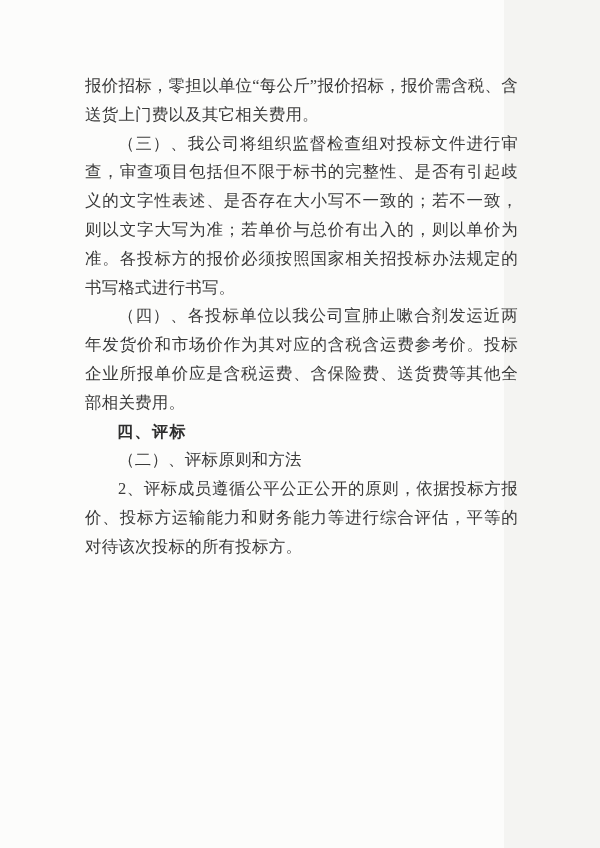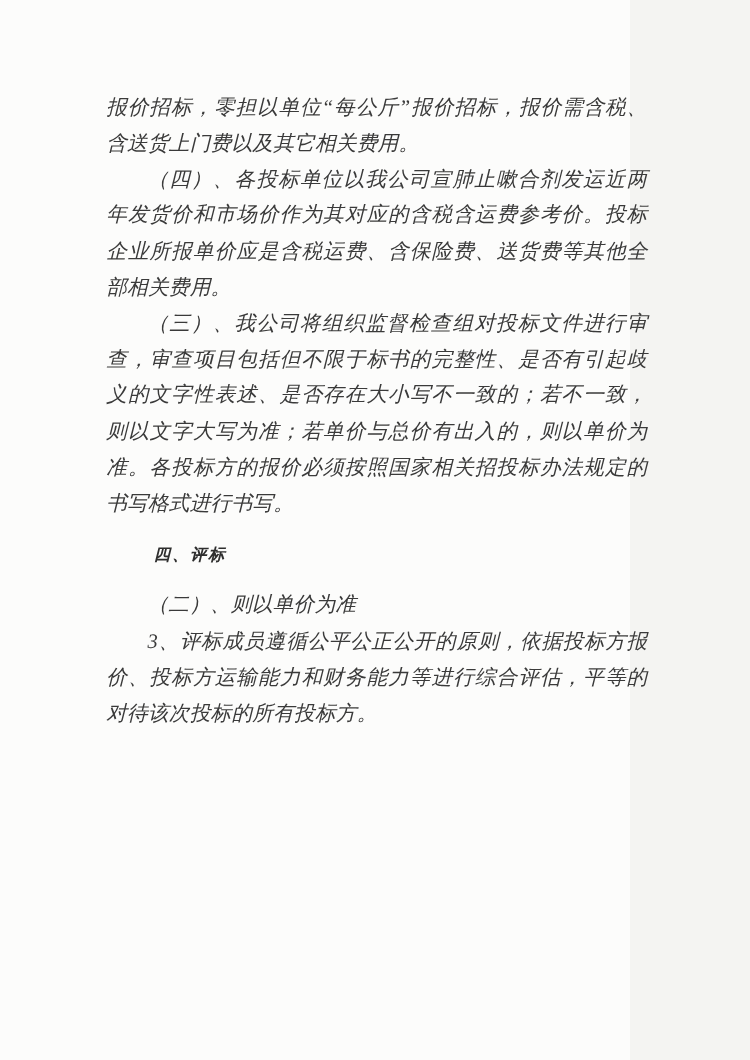--- a/index.html
+++ b/index.html
@@ -11,21 +11,20 @@
     height: 848px;
     background: #f4f4f2;
     overflow: hidden;
   }
   .page {
     position: relative;
     width: 504px;
     height: 848px;
     background: #fcfcfb;
     box-sizing: border-box;
-    font-style: italic;
   }
   .content {
     position: absolute;
     left: 85px;
     top: 72px;
     width: 433px;
     color: #3a3a3a;
     font-family: "Liberation Serif", "DejaVu Serif", serif;
     font-size: 16.5px;
     line-height: 28.8px;
@@ -35,35 +34,35 @@
     filter: blur(0.18px);
   }
   .para {
     margin: 0;
     padding: 0;
   }
   .para.ind {
     text-indent: 2em;
   }
   .heading {
-    margin: 12px;
+    margin: 0;
     padding: 0;
     text-indent: 2em;
-    font-size: 13px;
+    font-size: 16px;
     font-weight: 700;
     letter-spacing: 1.5px;
     font-family: "Liberation Sans", "DejaVu Sans", sans-serif;
     color: #2e2e2e;
   }
 </style>
 </head>
 <body>
 
 <div class="page">
   <div class="content">
     <p class="para">报价招标，零担以单位“每公斤”报价招标，报价需含税、含送货上门费以及其它相关费用。</p>
+    <p class="para ind">（三）、我公司将组织监督检查组对投标文件进行审查，审查项目包括但不限于标书的完整性、是否有引起歧义的文字性表述、是否存在大小写不一致的；若不一致，则以文字大写为准；若单价与总价有出入的，则以单价为准。各投标方的报价必须按照国家相关招投标办法规定的书写格式进行书写。</p>
     <p class="para ind">（四）、各投标单位以我公司宣肺止嗽合剂发运近两年发货价和市场价作为其对应的含税含运费参考价。投标企业所报单价应是含税运费、含保险费、送货费等其他全部相关费用。</p>
-    <p class="para ind">（三）、我公司将组织监督检查组对投标文件进行审查，审查项目包括但不限于标书的完整性、是否有引起歧义的文字性表述、是否存在大小写不一致的；若不一致，则以文字大写为准；若单价与总价有出入的，则以单价为准。各投标方的报价必须按照国家相关招投标办法规定的书写格式进行书写。</p>
     <h2 class="heading">四、评标</h2>
-    <p class="para ind">（二）、则以单价为准</p>
-    <p class="para ind">3、评标成员遵循公平公正公开的原则，依据投标方报价、投标方运输能力和财务能力等进行综合评估，平等的对待该次投标的所有投标方。</p>
+    <p class="para ind">（二）、评标原则和方法</p>
+    <p class="para ind">2、评标成员遵循公平公正公开的原则，依据投标方报价、投标方运输能力和财务能力等进行综合评估，平等的对待该次投标的所有投标方。</p>
   </div>
 </div>
 
 </body></html>

